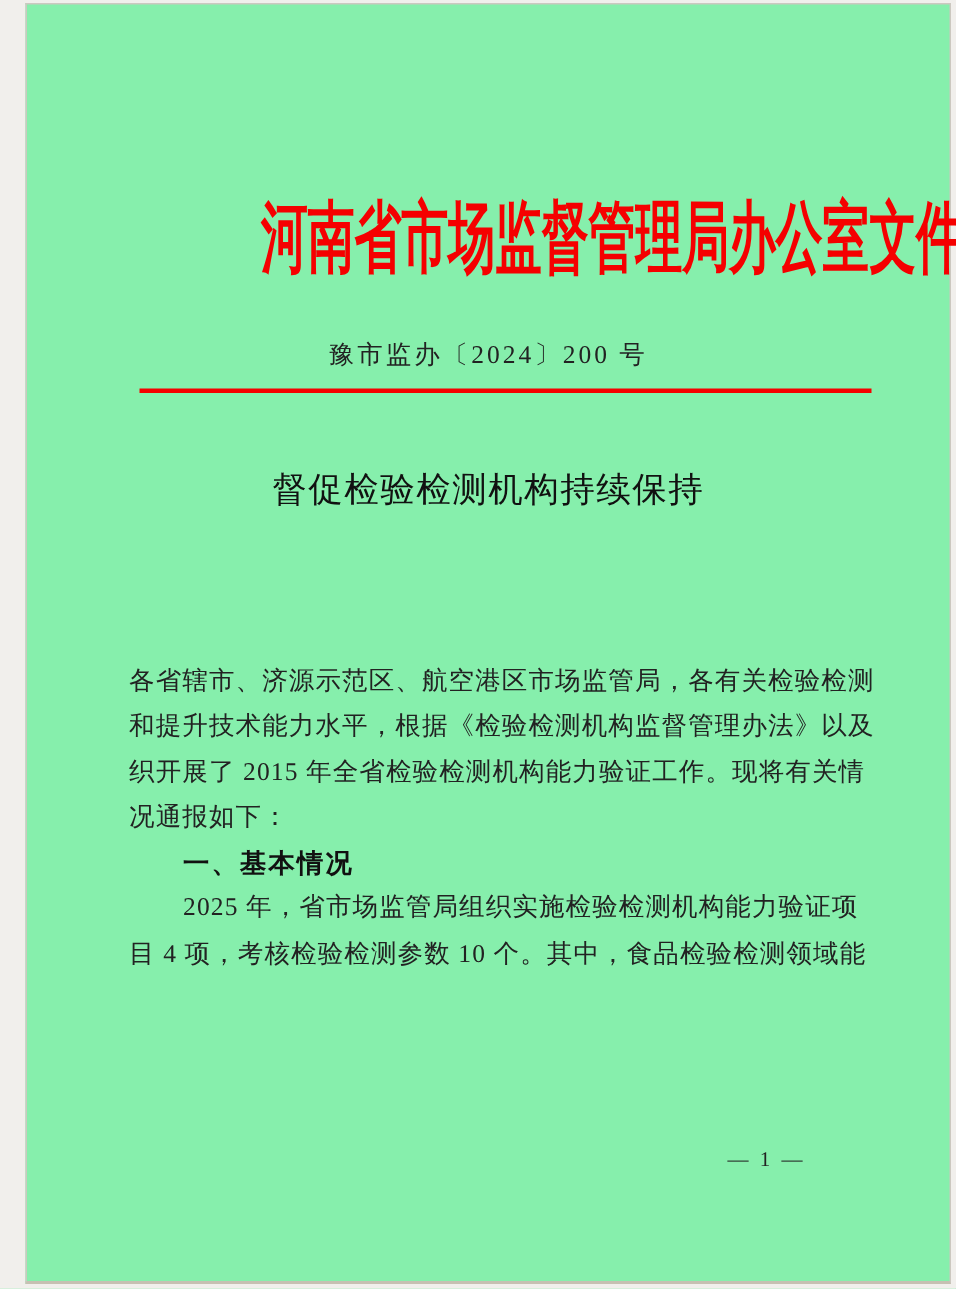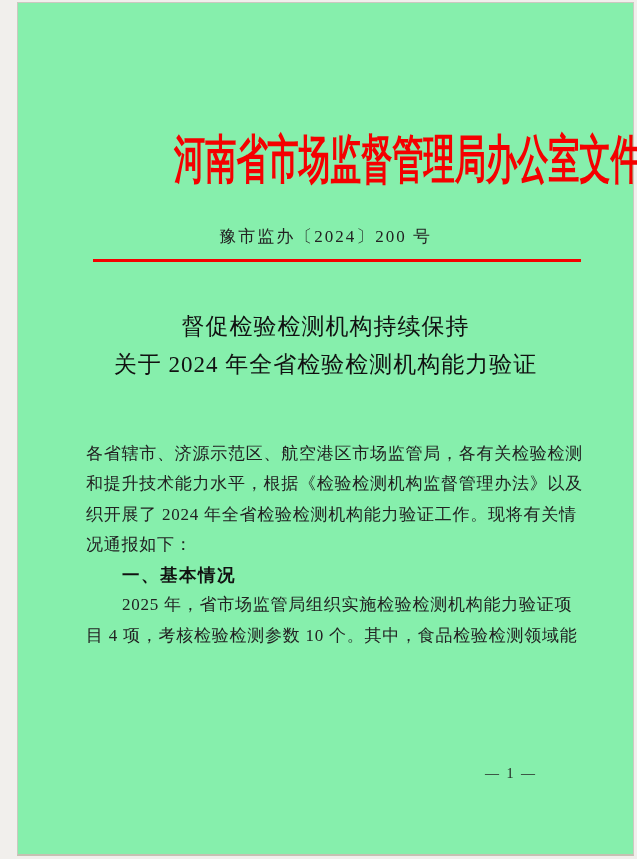--- a/index.html
+++ b/index.html
@@ -91,27 +91,26 @@
   <div class="red-header">
     <span>河南省市场监督管理局办公室文件</span>
   </div>
 
   <div class="doc-number">豫市监办〔2024〕200 号</div>
 
   <div class="red-rule"></div>
 
   <div class="title-block">
     <div class="title-line">督促检验检测机构持续保持</div>
-    <div class="title-line">关于 2024 年全省检验检测机构能力验证</div>
   </div>
 
   <div class="body-block">
     <div class="body-line">各省辖市、济源示范区、航空港区市场监管局，各有关检验检测</div>
     <div class="body-line">和提升技术能力水平，根据《检验检测机构监督管理办法》以及</div>
-    <div class="body-line">织开展了 2024 年全省检验检测机构能力验证工作。现将有关情</div>
+    <div class="body-line">织开展了 2015 年全省检验检测机构能力验证工作。现将有关情</div>
     <div class="body-line">况通报如下：</div>
     <div class="body-line indent section-heading">一、基本情况</div>
     <div class="body-line indent">2025 年，省市场监管局组织实施检验检测机构能力验证项</div>
     <div class="body-line">目 4 项，考核检验检测参数 10 个。其中，食品检验检测领域能</div>
   </div>
 
   <div class="page-number">— 1 —</div>
 
 </div>
 

